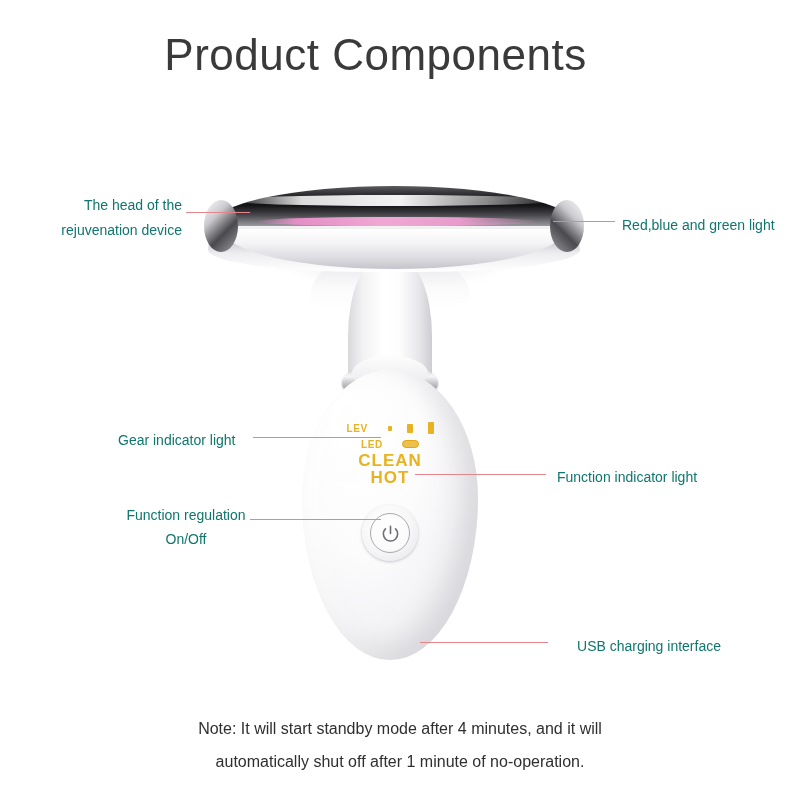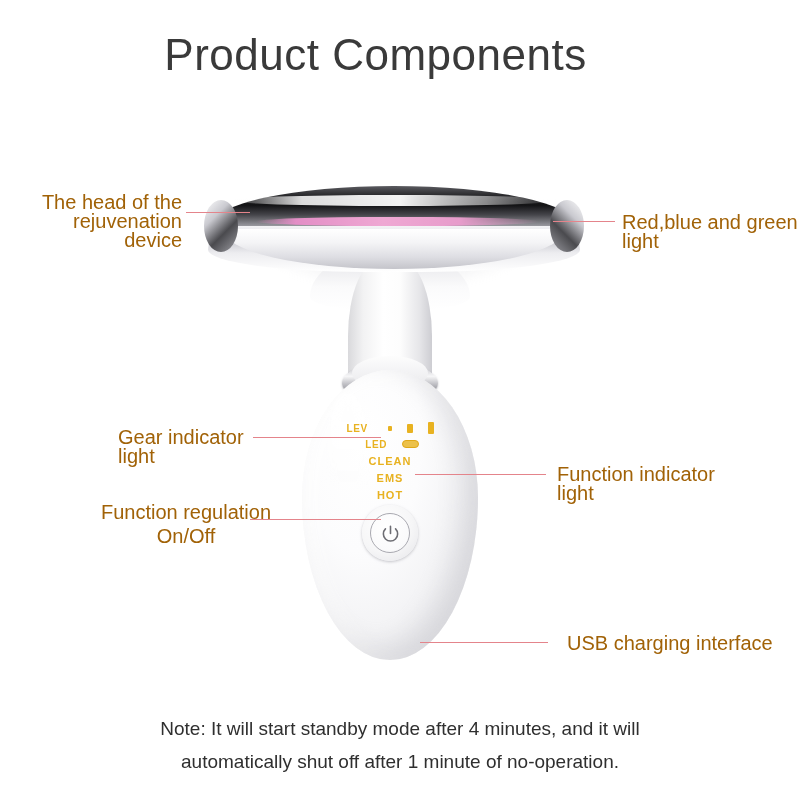--- a/index.html
+++ b/index.html
@@ -22,23 +22,23 @@
   
   .leader {
     position: absolute;
     height: 1px;
     background: #e4848b;
   }
 
   
   .label {
     position: absolute;
-    font-size: 20px;
-    color: #a16207;
-    line-height: 19px;
+    font-size: 14px;
+    color: #0f766e;
+    line-height: 25px;
     white-space: pre-line;
   }
   .label.right-align { text-align: right; }
   .label.center-align { text-align: center; }
 
   
   .device { position: absolute; left: 190px; top: 180px; width: 400px; height: 490px; }
 
   
   .head-shadow {
@@ -136,26 +136,26 @@
   }
 
   
   .panel { position: absolute; left: 112px; top: 240px; width: 176px; }
   .panel-row {
     display: flex; align-items: center; justify-content: center;
     gap: 15px; height: 16px;
     font-size: 10px; font-weight: 700; letter-spacing: 0.6px;
     color: #e8b221;
   }
-  .panel-row.stacked { font-size: 11px; letter-spacing: 1px; height: 17px; }
+  .panel-row.stacked { font-size: 17px; letter-spacing: 1px; height: 17px; }
   .lev-label { width: 26px; text-align: left; }
   .bar-s { width: 4px; height: 5px; background: #e8b221; border-radius: 1px; }
   .bar-m { width: 6px; height: 9px; background: #e8b221; border-radius: 1px; }
   .bar-l { width: 6px; height: 12px; background: #e8b221; border-radius: 1px; }
-  .led-label { width: 26px; text-align: right; }
+  .led-label { width: 26px; text-align: left; }
   .led-pill {
     width: 17px; height: 8px; border-radius: 4px;
     background: #ecc14a; border: 1.5px solid #e0a818;
   }
 
   
   .power-outer {
     position: absolute; left: 172px; top: 325px; width: 56px; height: 56px;
     border-radius: 50%;
     background: radial-gradient(circle at 40% 34%, #ffffff 0%, #f6f6f7 55%, #e4e4e8 100%);
@@ -169,21 +169,21 @@
   }
   .power-glyph {
     position: absolute; left: 180px; top: 333px; width: 40px; height: 40px;
     display: flex; align-items: center; justify-content: center;
   }
   .power-glyph svg { width: 19px; height: 19px; }
 
   
   .note {
     position: absolute; left: 0; top: 712px; width: 800px;
-    text-align: center; color: #2f2f2f; font-size: 19px; line-height: 33px;
+    text-align: center; color: #2f2f2f; font-size: 16px; line-height: 33px;
   }
   .note .line2 { display: block; }
 </style>
 </head>
 <body>
 
 <div class="page">
 
   <div class="title">Product Components</div>
 
@@ -218,23 +218,20 @@
         <span class="bar-l"></span>
       </div>
       <div class="panel-row">
         <span class="led-label">LED</span>
         <span class="led-pill"></span>
       </div>
       <div class="panel-row stacked">
         <span>CLEAN</span>
       </div>
       <div class="panel-row stacked">
-        <span>EMS</span>
-      </div>
-      <div class="panel-row stacked">
         <span>HOT</span>
       </div>
     </div>
 
     <div class="power-outer"></div>
     <div class="power-ring"></div>
     <div class="power-glyph">
       <svg viewBox="0 0 24 24" fill="none" stroke="#6d6d73" stroke-width="2" stroke-linecap="round">
         <path d="M12 3 L12 12"></path>
         <path d="M18.4 6.2 A9 9 0 1 1 5.6 6.2"></path>
@@ -259,20 +256,20 @@
 
   <div class="label" style="left:622px; top:213px; width:180px;">Red,blue and green light</div>
 
   <div class="label" style="left:102px; top:428px; width:160px;margin-left:16px;">Gear indicator light</div>
 
   <div class="label" style="left:557px; top:465px; width:200px;">Function indicator light</div>
 
   <div class="label center-align" style="left:86px; top:503px; width:200px;">Function regulation</div>
   <div class="label center-align" style="left:86px; top:527px; width:200px;">On/Off</div>
 
-  <div class="label" style="left:567px; top:634px; width:220px;">USB charging interface</div>
+  <div class="label" style="left:539px; top:634px; width:220px;text-align:center;">USB charging interface</div>
 
   <div class="note">
     <span>Note: It will start standby mode after 4 minutes, and it will</span>
     <span class="line2">automatically shut off after 1 minute of no-operation.</span>
   </div>
 
 </div>
 
 </body></html>

